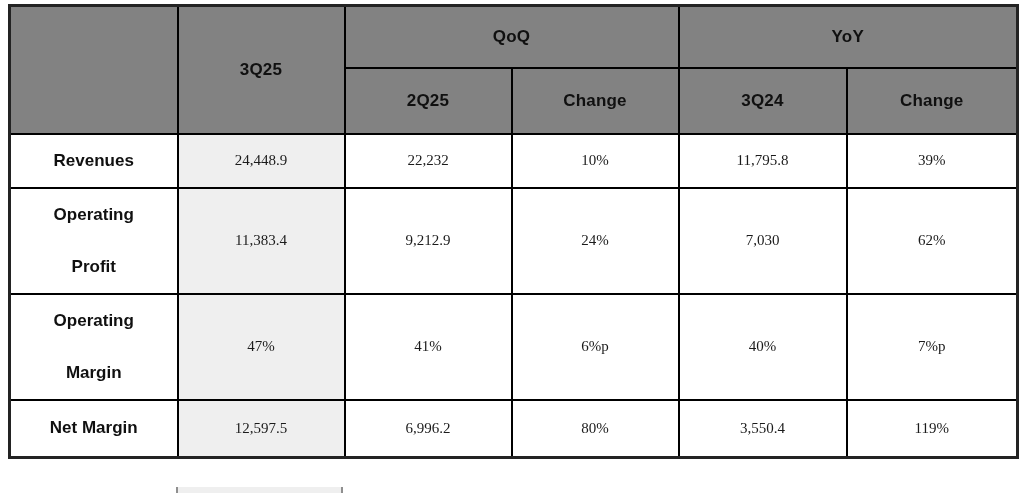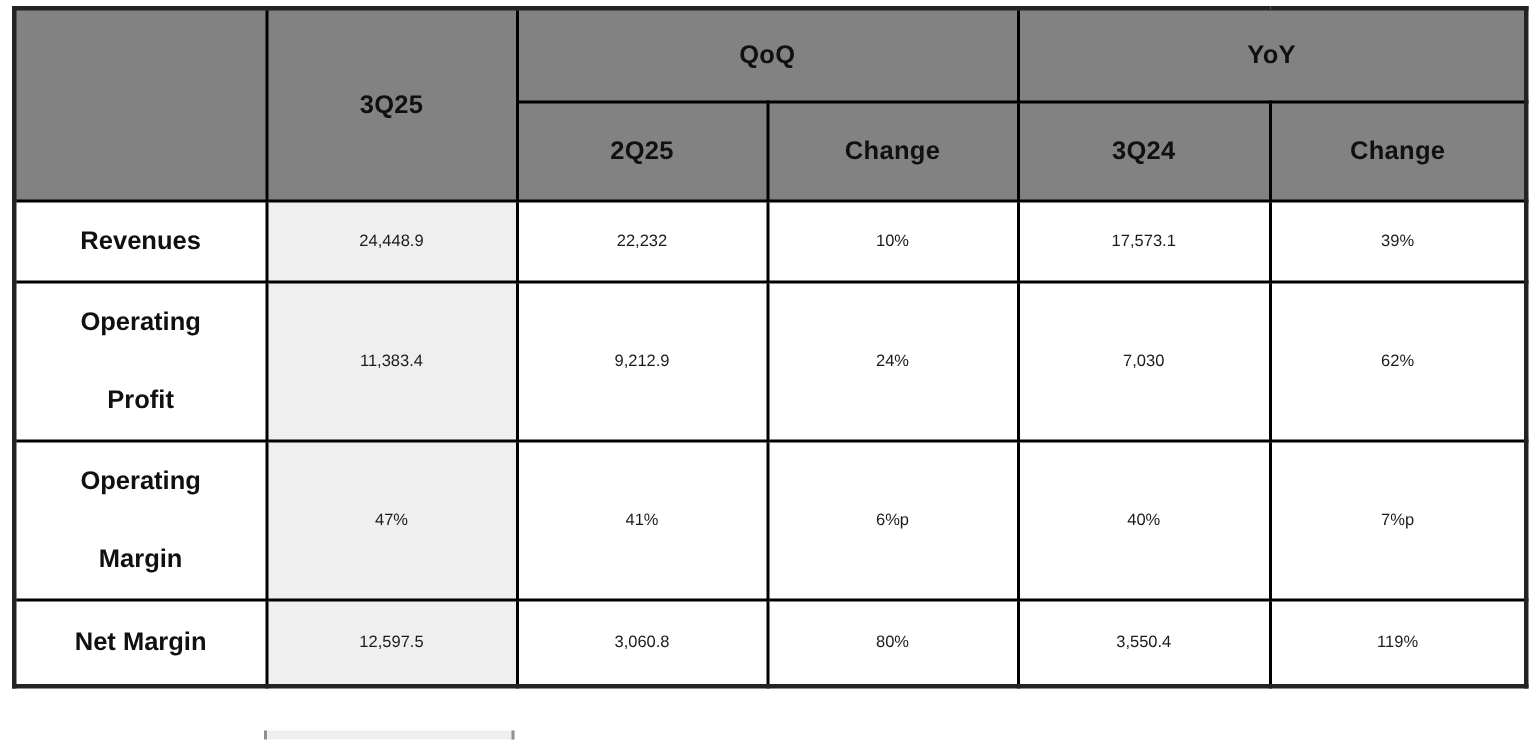--- a/index.html
+++ b/index.html
@@ -43,24 +43,25 @@
     font-weight: bold;
     color: #101010;
     background: #ffffff;
   }
   .fin-table td.label-cell .label-inner {
     max-width: 112px;
     margin: 0 auto;
     line-height: 52px;
   }
   .fin-table td.value-cell {
-    font-size: 11px;
+    font-size: 15px;
     font-weight: normal;
     color: #1b1b1b;
     background: #ffffff;
+    font-family: Liberation Serif, serif;
   }
   .fin-table td.hl {
     background: #efefef;
   }
   .row-h1 { height: 62px; }
   .row-h2 { height: 66px; }
   .row-rev { height: 52px; margin-top: 44px; }
   .row-tall { height: 85px; }
   .row-ni { height: 58px; }
   .hl-tail {
@@ -103,21 +104,21 @@
         <th>Change</th>
       </tr>
 
       <tr class="row-rev">
         <td class="label-cell">
             <div class="label-inner">Revenues</div>
           </td>
         <td class="value-cell hl">24,448.9</td>
         <td class="value-cell">22,232</td>
         <td class="value-cell">10%</td>
-        <td class="value-cell">17,573.1</td>
+        <td class="value-cell">11,795.8</td>
         <td class="value-cell">39%</td>
       </tr>
 
       <tr class="row-tall">
         <td class="label-cell">
             <div class="label-inner">Operating Profit</div>
           </td>
         <td class="value-cell hl">11,383.4</td>
         <td class="value-cell">9,212.9</td>
         <td class="value-cell">24%</td>
@@ -134,21 +135,21 @@
         <td class="value-cell">6%p</td>
         <td class="value-cell">40%</td>
         <td class="value-cell">7%p</td>
       </tr>
 
       <tr class="row-ni">
         <td class="label-cell">
             <div class="label-inner">Net Margin</div>
           </td>
         <td class="value-cell hl">12,597.5</td>
-        <td class="value-cell">3,060.8</td>
+        <td class="value-cell">6,996.2</td>
         <td class="value-cell">80%</td>
         <td class="value-cell">3,550.4</td>
         <td class="value-cell">119%</td>
       </tr>
     </tbody>
   </table>
 
   <div class="hl-tail"></div>
 
 </div>

